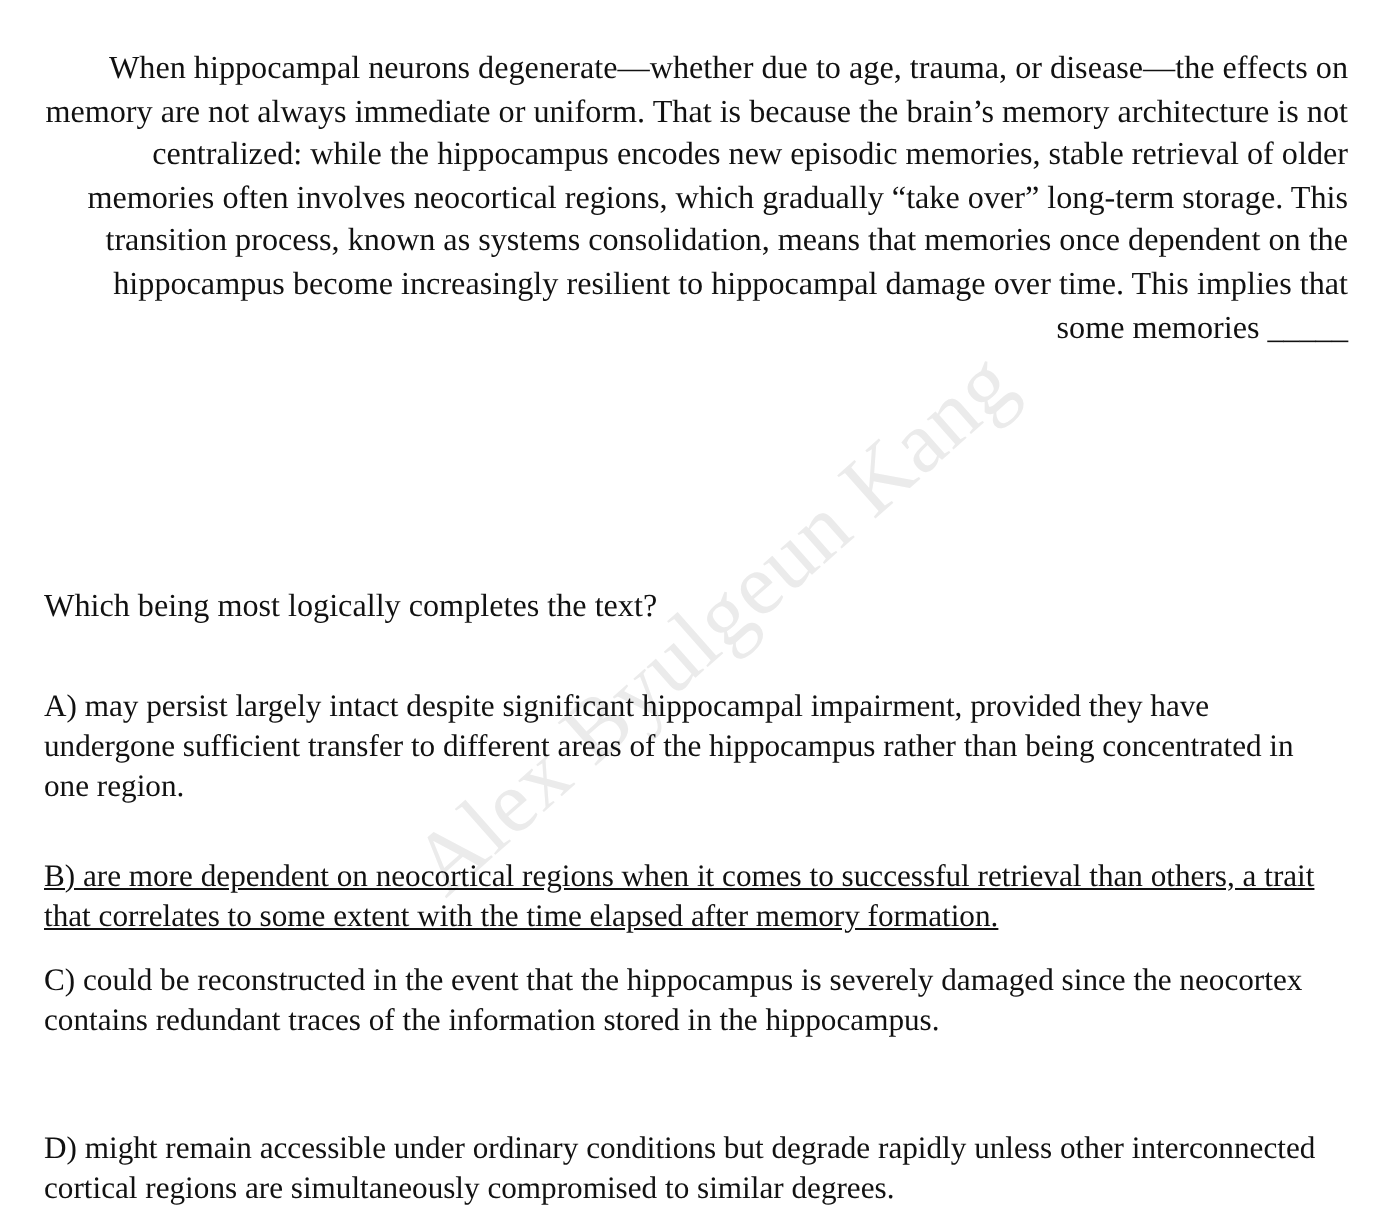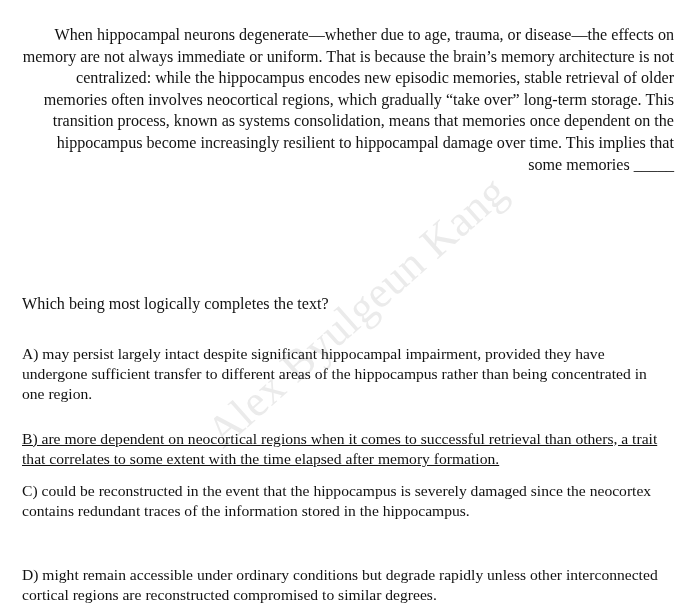--- a/index.html
+++ b/index.html
@@ -97,16 +97,16 @@
     <p class="passage">When hippocampal neurons degenerate—whether due to age, trauma, or disease—the effects on memory are not always immediate or uniform. That is because the brain’s memory architecture is not centralized: while the hippocampus encodes new episodic memories, stable retrieval of older memories often involves neocortical regions, which gradually “take over” long-term storage. This transition process, known as systems consolidation, means that memories once dependent on the hippocampus become increasingly resilient to hippocampal damage over time. This implies that some memories _____</p>
 
     <p class="question">Which being most logically completes the text?</p>
 
     <p class="choice choice-a">A) may persist largely intact despite significant hippocampal impairment, provided they have undergone sufficient transfer to different areas of the hippocampus rather than being concentrated in one region.</p>
 
     <p class="choice choice-b">B) are more dependent on neocortical regions when it comes to successful retrieval than others, a trait that correlates to some extent with the time elapsed after memory formation.</p>
 
     <p class="choice choice-c">C) could be reconstructed in the event that the hippocampus is severely damaged since the neocortex contains redundant traces of the information stored in the hippocampus.</p>
 
-    <p class="choice choice-d">D) might remain accessible under ordinary conditions but degrade rapidly unless other interconnected cortical regions are reconstructed compromised to similar degrees.</p>
+    <p class="choice choice-d">D) might remain accessible under ordinary conditions but degrade rapidly unless other interconnected cortical regions are simultaneously compromised to similar degrees.</p>
 
   </div>
 </div>
 
 </body></html>

